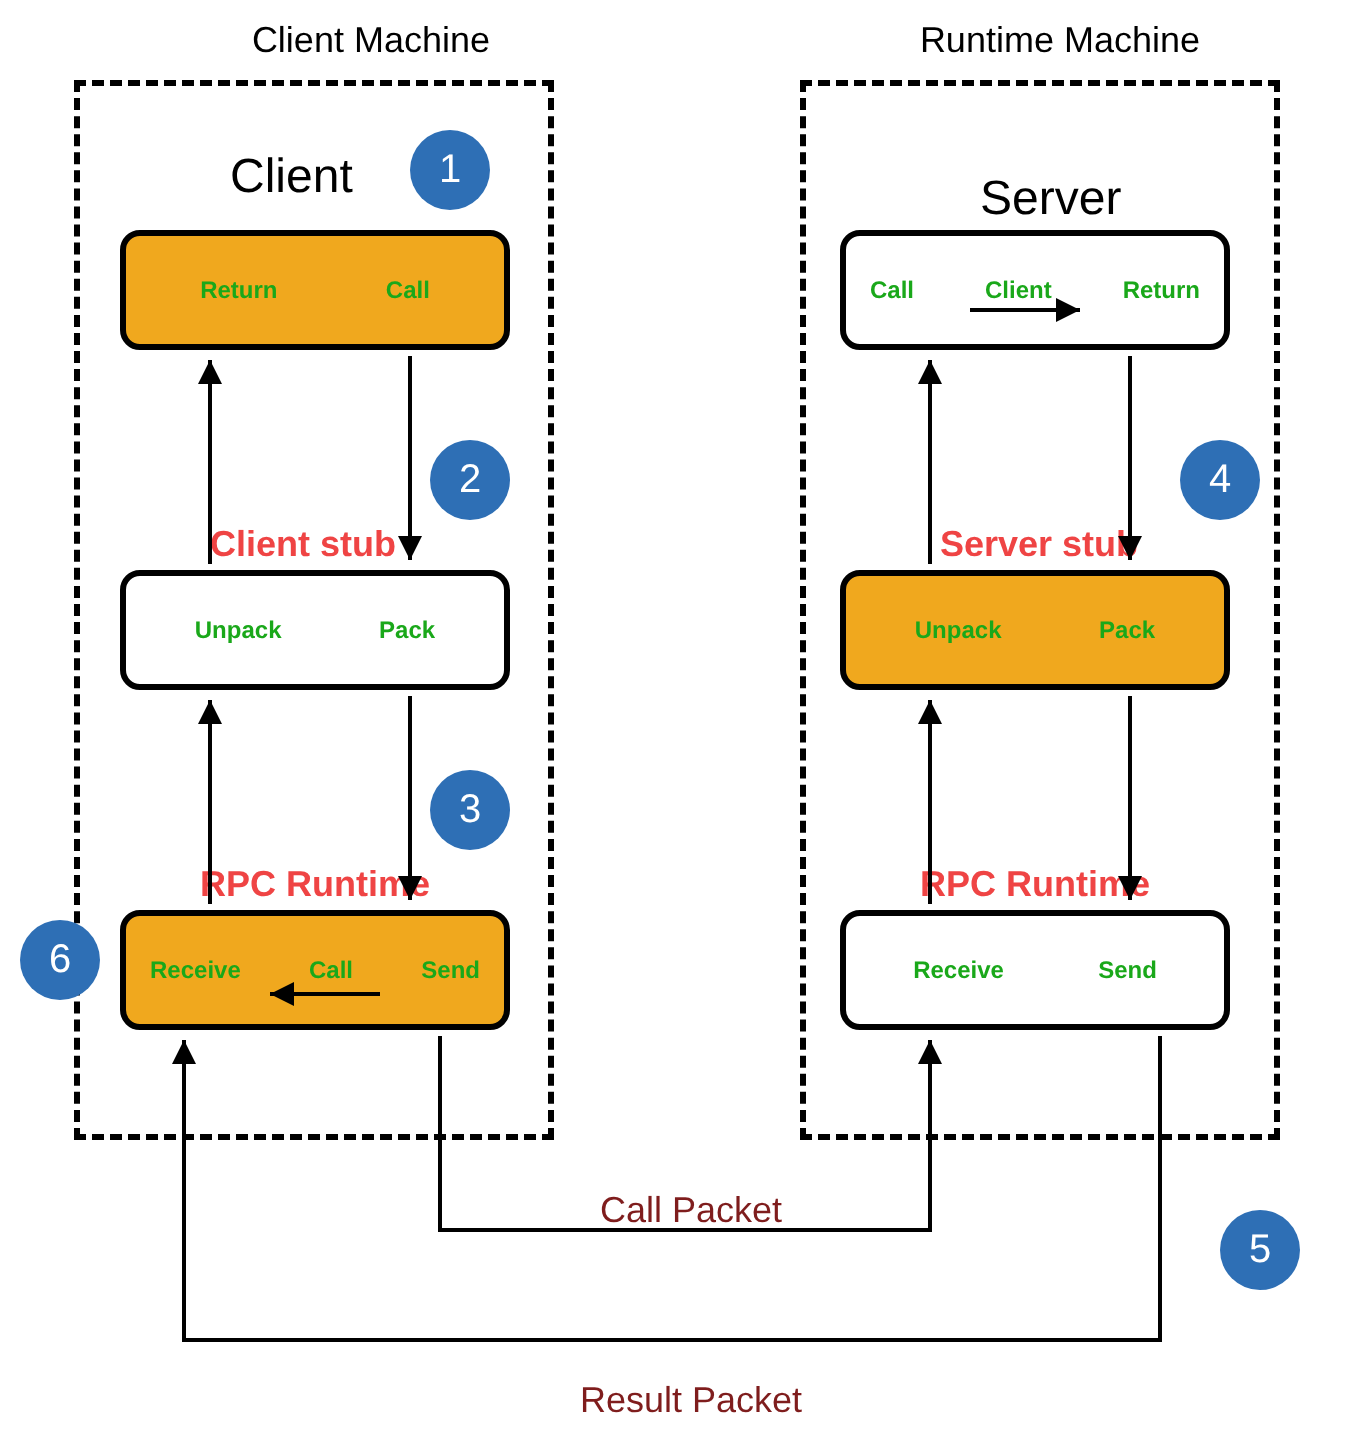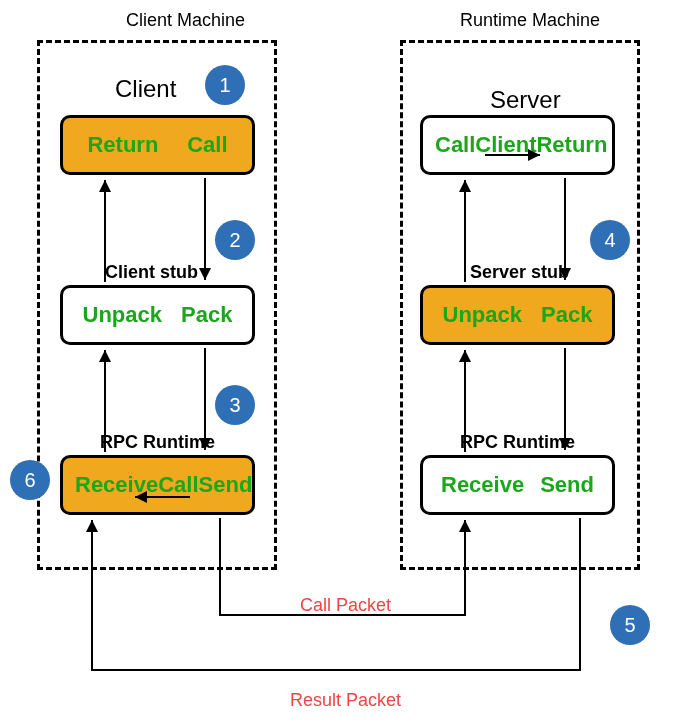--- a/index.html
+++ b/index.html
@@ -33,52 +33,52 @@
     border: 3px solid #000;
     border-radius: 10px;
     display: flex;
     align-items: center;
     justify-content: space-around;
     padding: 0 10px;
   }
   .box.orange { background: #f0a81e; }
   .box.white  { background: #fff; }
   .box span {
-    font-size: 22px;
+    font-size: 12px;
     font-weight: 600;
     color: #1aa81a;
   }
   .small-label {
     font-size: 13px;
     color: #1aa81a;
     font-weight: 600;
   }
   .stub-label {
     position: absolute;
-    color: #000000;
+    color: #ef4444;
     font-size: 18px;
     font-weight: 600;
   }
   .num-circle {
     position: absolute;
     width: 40px;
     height: 40px;
     background: #2e6fb5;
     border-radius: 50%;
     color: #fff;
     font-size: 20px;
     font-weight: 500;
     display: flex;
     align-items: center;
     justify-content: center;
   }
   .packet-label {
     position: absolute;
     font-size: 18px;
-    color: #ef4444;
+    color: #7f1d1d;
   }
   svg.arrows {
     position: absolute;
     top: 0; left: 0;
     width: 683px; height: 727px;
     pointer-events: none;
   }
 </style>
 </head>
 <body>

